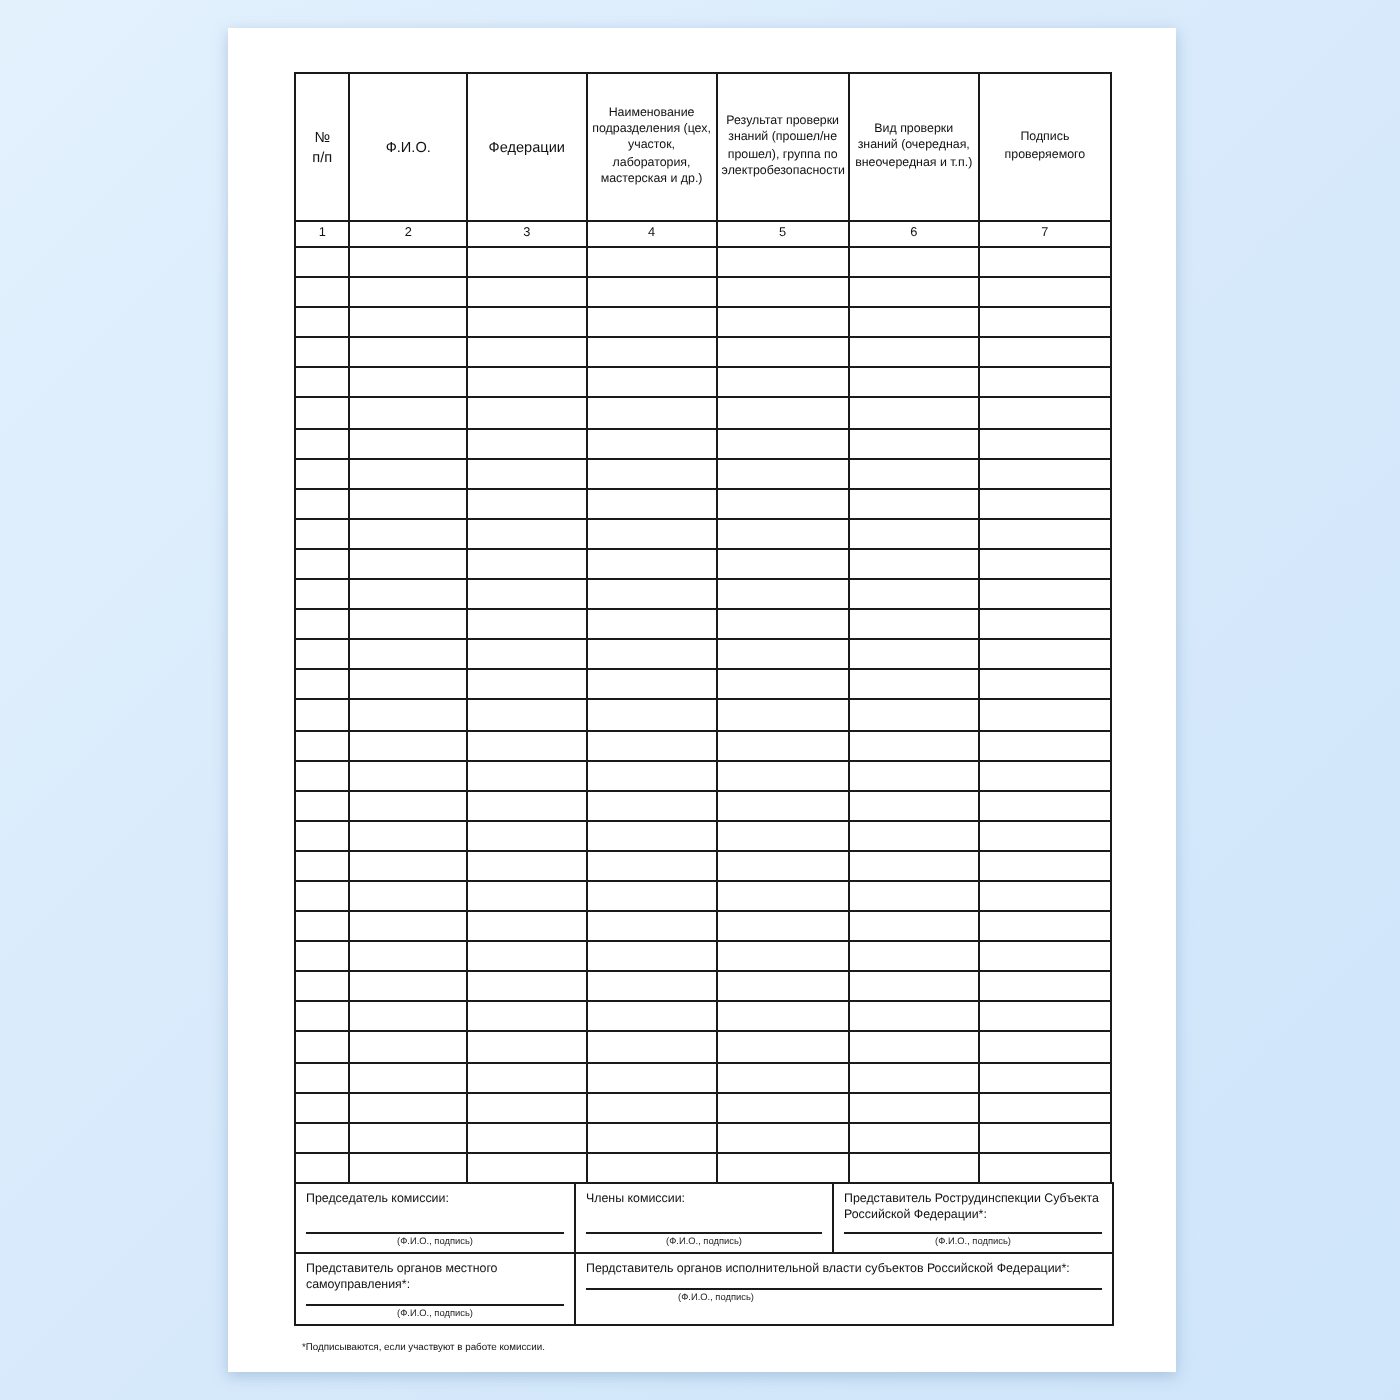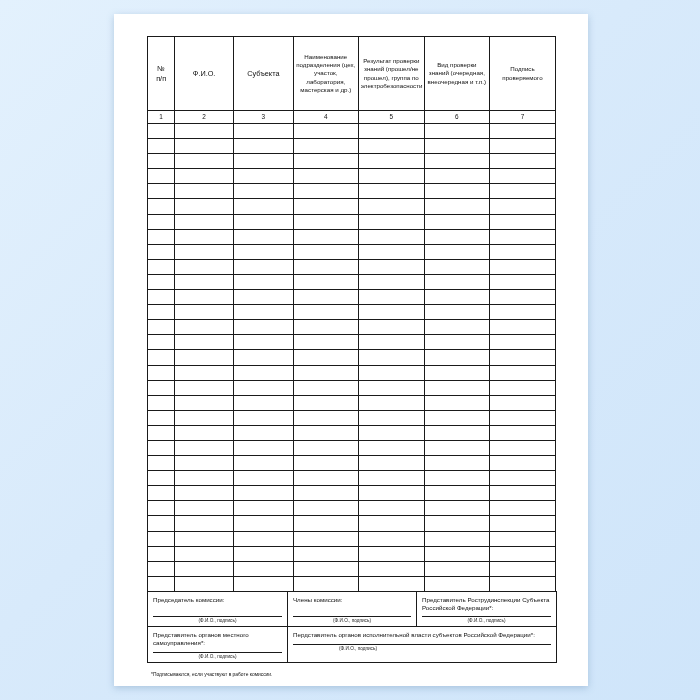--- a/index.html
+++ b/index.html
@@ -125,21 +125,21 @@
       </colgroup>
       <thead>
         <tr>
           <th>
               <span class="hdr-txt hdr-big">№<br>п/п</span>
             </th>
           <th>
               <span class="hdr-txt hdr-big">Ф.И.О.</span>
             </th>
           <th>
-              <span class="hdr-txt hdr-big">Субъекта</span>
+              <span class="hdr-txt hdr-big">Федерации</span>
             </th>
           <th>
               <span class="hdr-txt">Наименование подразделения (цех, участок, лаборатория, мастерская и др.)</span>
             </th>
           <th>
               <span class="hdr-txt">Результат проверки знаний (прошел/не прошел), группа по электробезопасности</span>
             </th>
           <th>
               <span class="hdr-txt">Вид проверки знаний (очередная, внеочередная и т.п.)</span>
             </th>

